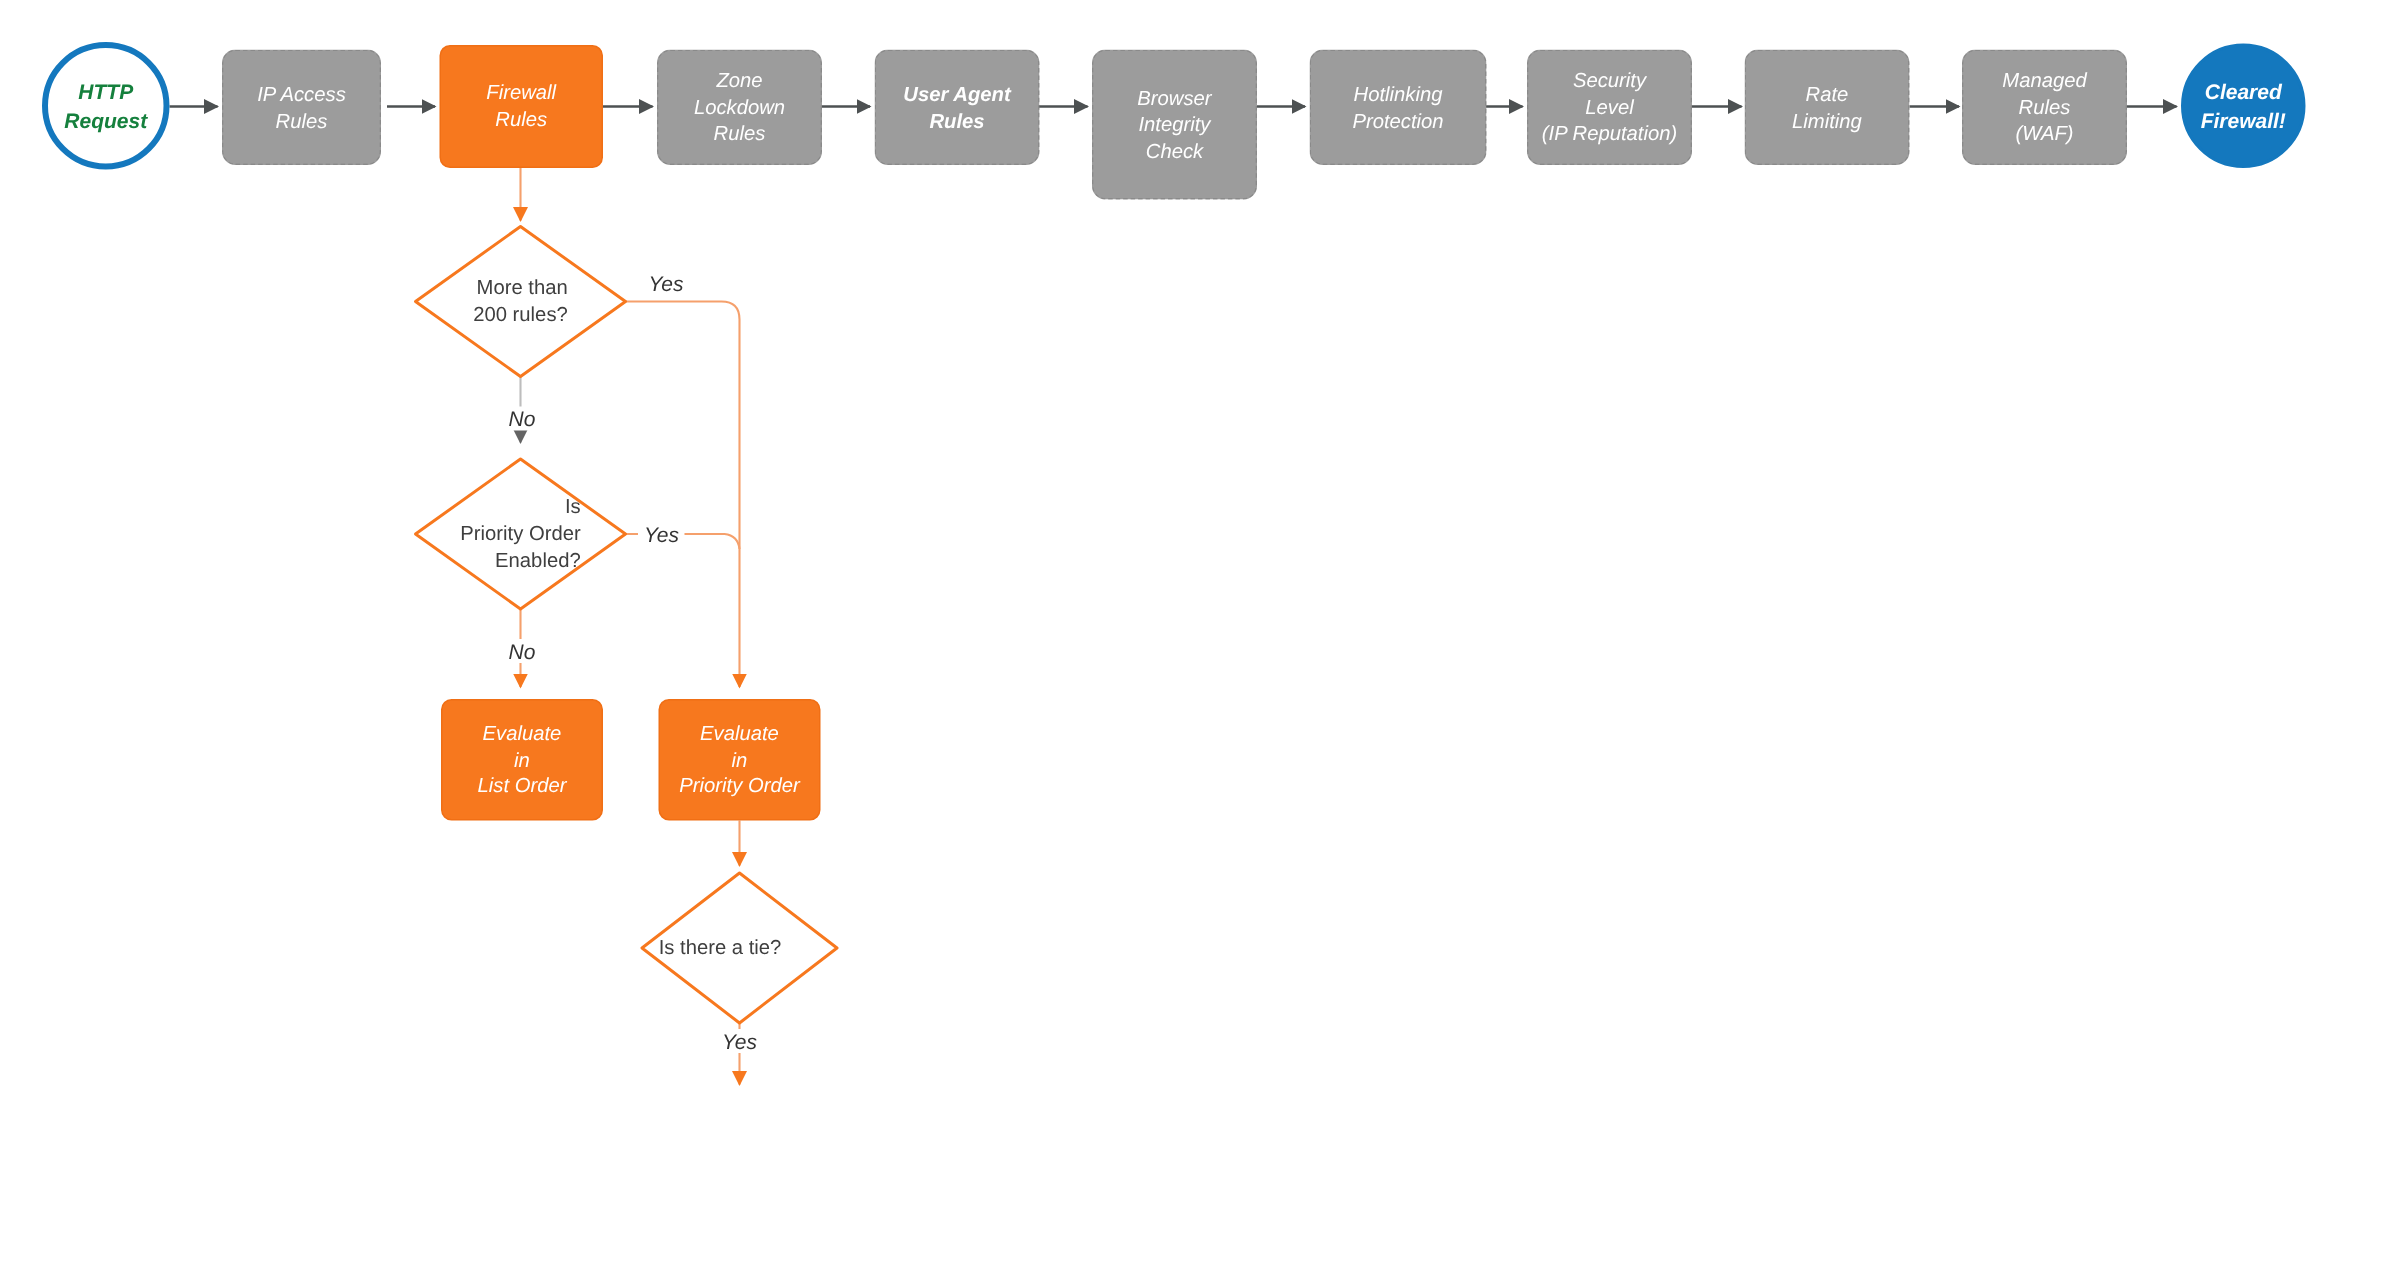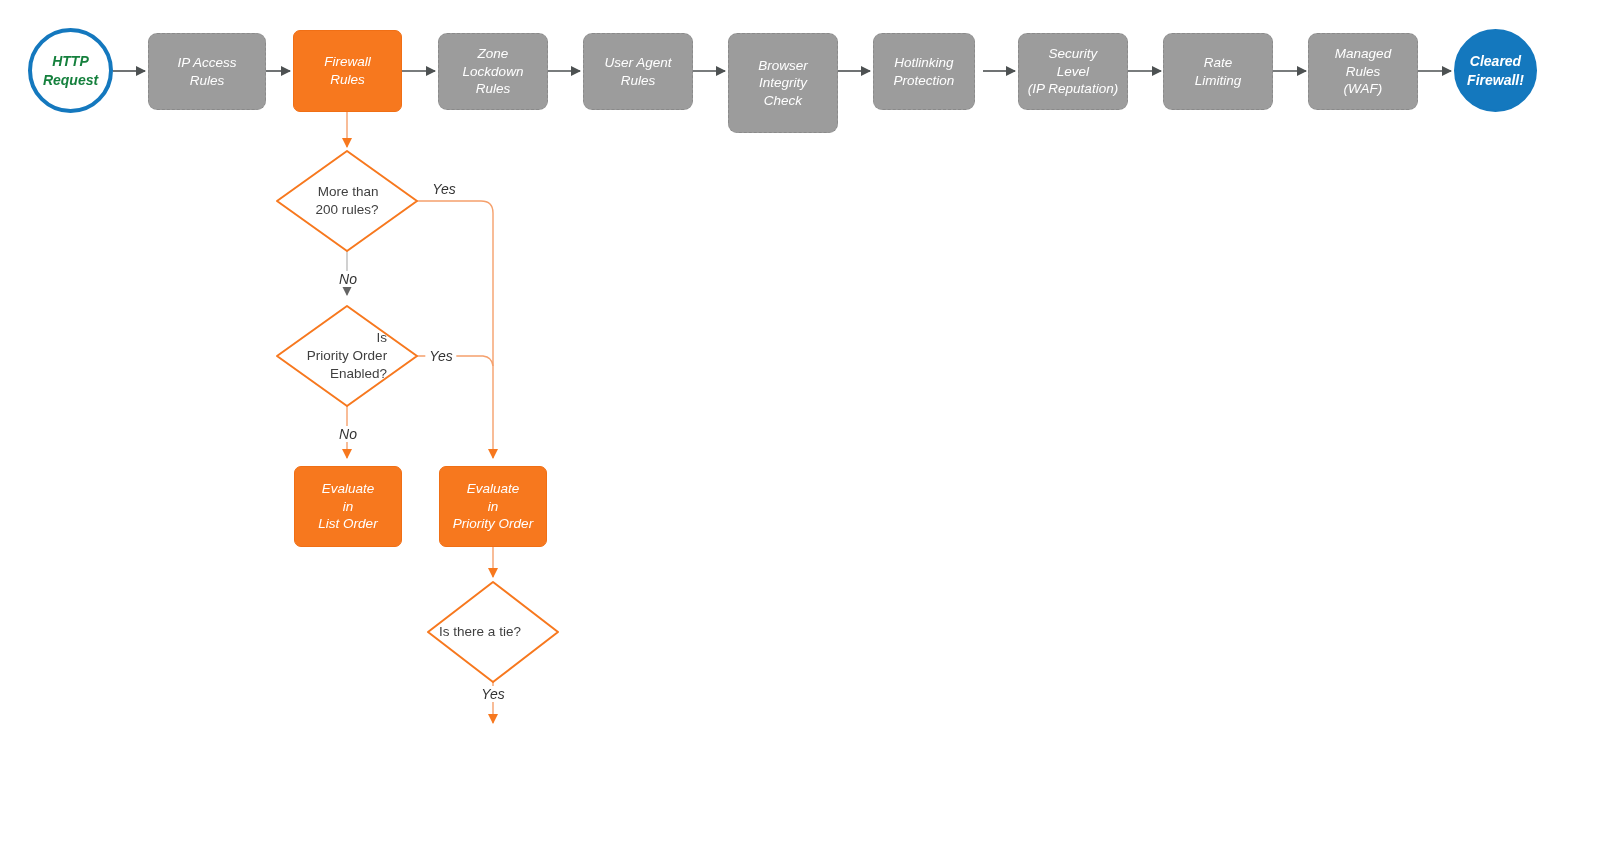--- a/index.html
+++ b/index.html
@@ -78,38 +78,38 @@
     <g fill="#ffffff" stroke="#f7781e" stroke-width="2" stroke-linejoin="round">
       <path d="M347,151 L417,201 L347,251 L277,201 Z"></path>
       <path d="M347,306 L417,356 L347,406 L277,356 Z"></path>
       <path d="M493,582 L558,632 L493,682 L428,632 Z"></path>
     </g>
   </svg>
 
   <div class="node circle start-circle" style="left:28px;top:28px;width:85px;height:85px;">HTTP
 Request</div>
 
-  <div class="node gray-box" style="left:148px;top:33px;width:118px;height:77px;">IP Access
+  <div class="node gray-box" style="left:148px;top:33px;width:106px;height:77px;">IP Access
 Rules</div>
 
   <div class="node orange-box" style="left:293px;top:30px;width:109px;height:82px;font-style:italic;">Firewall
 Rules</div>
 
   <div class="node gray-box" style="left:438px;top:33px;width:110px;height:77px;">Zone
 Lockdown
 Rules</div>
 
-  <div class="node gray-box" style="left:583px;top:33px;width:110px;height:77px;">User Agent
+  <div class="node gray-box" style="left:583px;top:33px;width:110px;height:77px;font-weight:bold;">User Agent
 Rules</div>
 
   <div class="node gray-box" style="left:728px;top:33px;width:110px;height:100px;">Browser
 Integrity
 Check</div>
 
-  <div class="node gray-box" style="left:873px;top:33px;width:102px;height:77px;">Hotlinking
+  <div class="node gray-box" style="left:873px;top:33px;width:118px;height:77px;">Hotlinking
 Protection</div>
 
   <div class="node gray-box" style="left:1163px;top:33px;width:110px;height:77px;">Rate
 Limiting</div>
 
   <div class="node gray-box" style="left:1018px;top:33px;width:110px;height:77px;">Security
 Level
 (IP Reputation)</div>
 
   <div class="node gray-box" style="left:1308px;top:33px;width:110px;height:77px;">Managed

